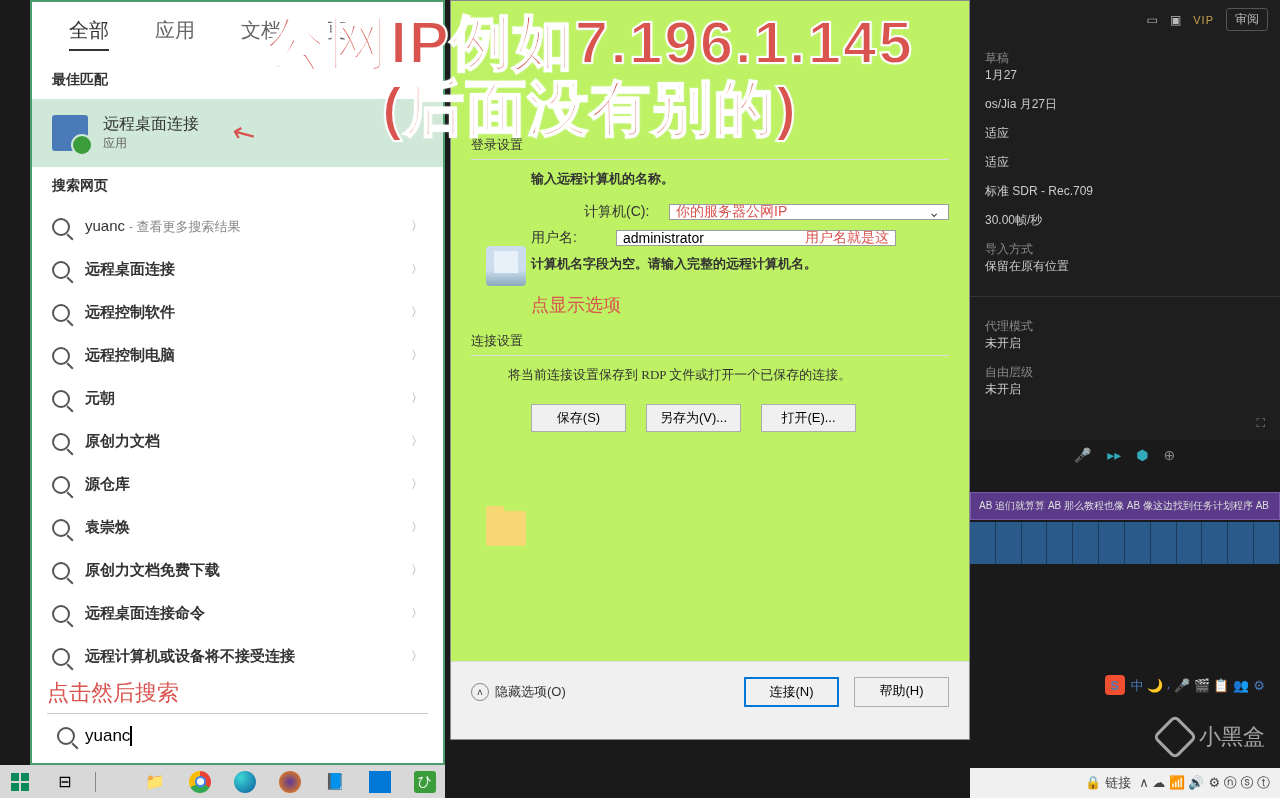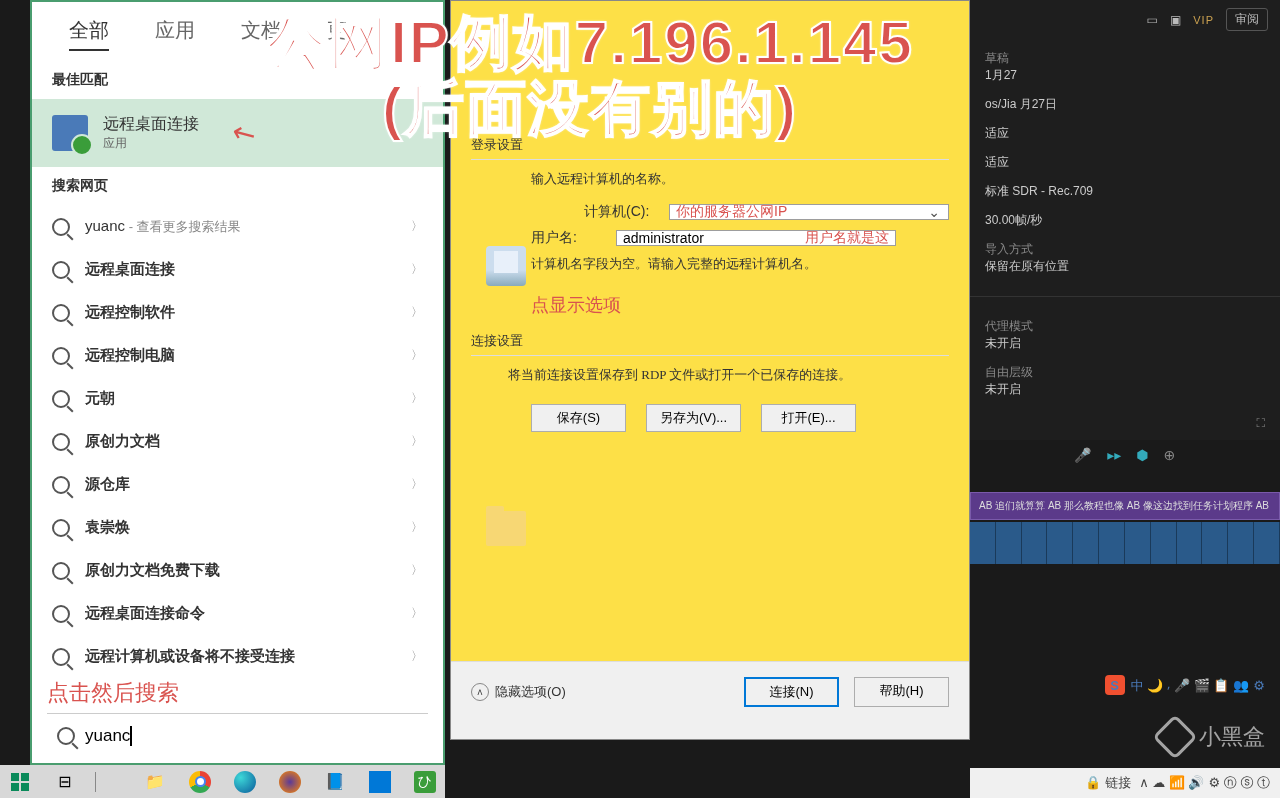--- a/index.html
+++ b/index.html
@@ -22,33 +22,33 @@
   .mag-icon::after { content: ""; position: absolute; width: 8px; height: 2px; background: #555; bottom: -4px; right: -6px; transform: rotate(45deg); }
   .bold { font-weight: 600; }
   .hint-text { color: #888; font-size: 13px; }
   .anno-search { position: absolute; left: 15px; bottom: 55px; color: #d9534f; font-size: 22px; }
   .anno-arrow { position: absolute; left: 200px; top: 115px; color: #d9534f; font-size: 28px; transform: rotate(-30deg); }
   .search-box { position: absolute; bottom: 5px; left: 15px; right: 15px; border-top: 1px solid #ccc; display: flex; align-items: center; padding: 12px 10px; }
   .cursor-bar { width: 2px; height: 20px; background: #000; }
 
   
   .rdp-dialog { position: absolute; left: 450px; top: 0; width: 520px; height: 740px; background: #f0f0f0; border: 1px solid #888; z-index: 8; }
-  .rdp-body { padding: 15px 20px; background: #fde047; height: 660px; overflow: hidden;}
+  .rdp-body { padding: 15px 20px; background: #bef264; height: 660px; overflow: hidden;}
   .group-title { font-size: 13px; color: #333; margin: 10px 0 5px 0; }
   .group-title.top { margin-top: 120px; }
   .group-divider { height: 1px; background: #ddd; margin-bottom: 10px; }
   .login-row { display: flex; align-items: center; margin: 8px 0 8px 60px; gap: 10px; font-size: 14px; }
   .login-row label { width: 75px; color: #333; }
   .combo { display: flex; align-items: center; border: 1px solid #9d9d9d; padding: 2px 6px; width: 280px; height: 16px; background: #fff; }
   .combo .cv { flex: 1; }
   .combo .dd { width: 16px; text-align: center; color: #555; }
   .red-anno { color: #d9534f; }
   .login-icon { width: 40px; height: 40px; position: absolute; left: 35px; top: 245px; background: linear-gradient(#cde 60%, #8ab); border-radius: 4px; }
   .login-icon::before{ content:""; position:absolute; width:60%; height:55%; background:#e8f0fa; left:20%; top:12%; }
-  .note-text { margin-left: 60px; font-size: 13px; color: #333; margin-top: 8px; }
+  .note-text { margin-left: 60px; font-size: 13px; color: #333; margin-top: 8px; font-weight: bold; }
   .anno-show { color: #d9534f; font-size: 18px; margin: 20px 0 10px 60px; }
   .conn-group { margin-top: 15px; }
   .conn-desc { margin-left: 37px; font-size: 13px; color: #333; font-family: Liberation Serif, serif; }
   .folder-icon { width: 40px; height: 35px; background: #f7d774; border-radius: 2px; position: absolute; left: 35px; top: 510px; }
   .folder-icon::before { content: ""; position: absolute; top: -5px; left: 0; width: 18px; height: 6px; background: #f7d774; border-radius: 2px 2px 0 0; }
   .btn-row { display: flex; gap: 20px; margin: 20px 0 0 60px; }
   .win-btn { min-width: 95px; padding: 4px 12px; font-size: 13px; background: #f0f0f0; border: 1px solid #adadad; cursor: pointer; text-align: center; }
   .rdp-footer { background: #f0f0f0; border-top: 1px solid #ddd; padding: 15px 20px; display: flex; align-items: center; }
   .hide-opt { display: flex; align-items: center; gap: 6px; font-size: 13px; color: #333; cursor: pointer; }
   .up-circle { width: 18px; height: 18px; border: 1px solid #888; border-radius: 50%; display: flex; align-items: center; justify-content: center; font-size: 10px; }

